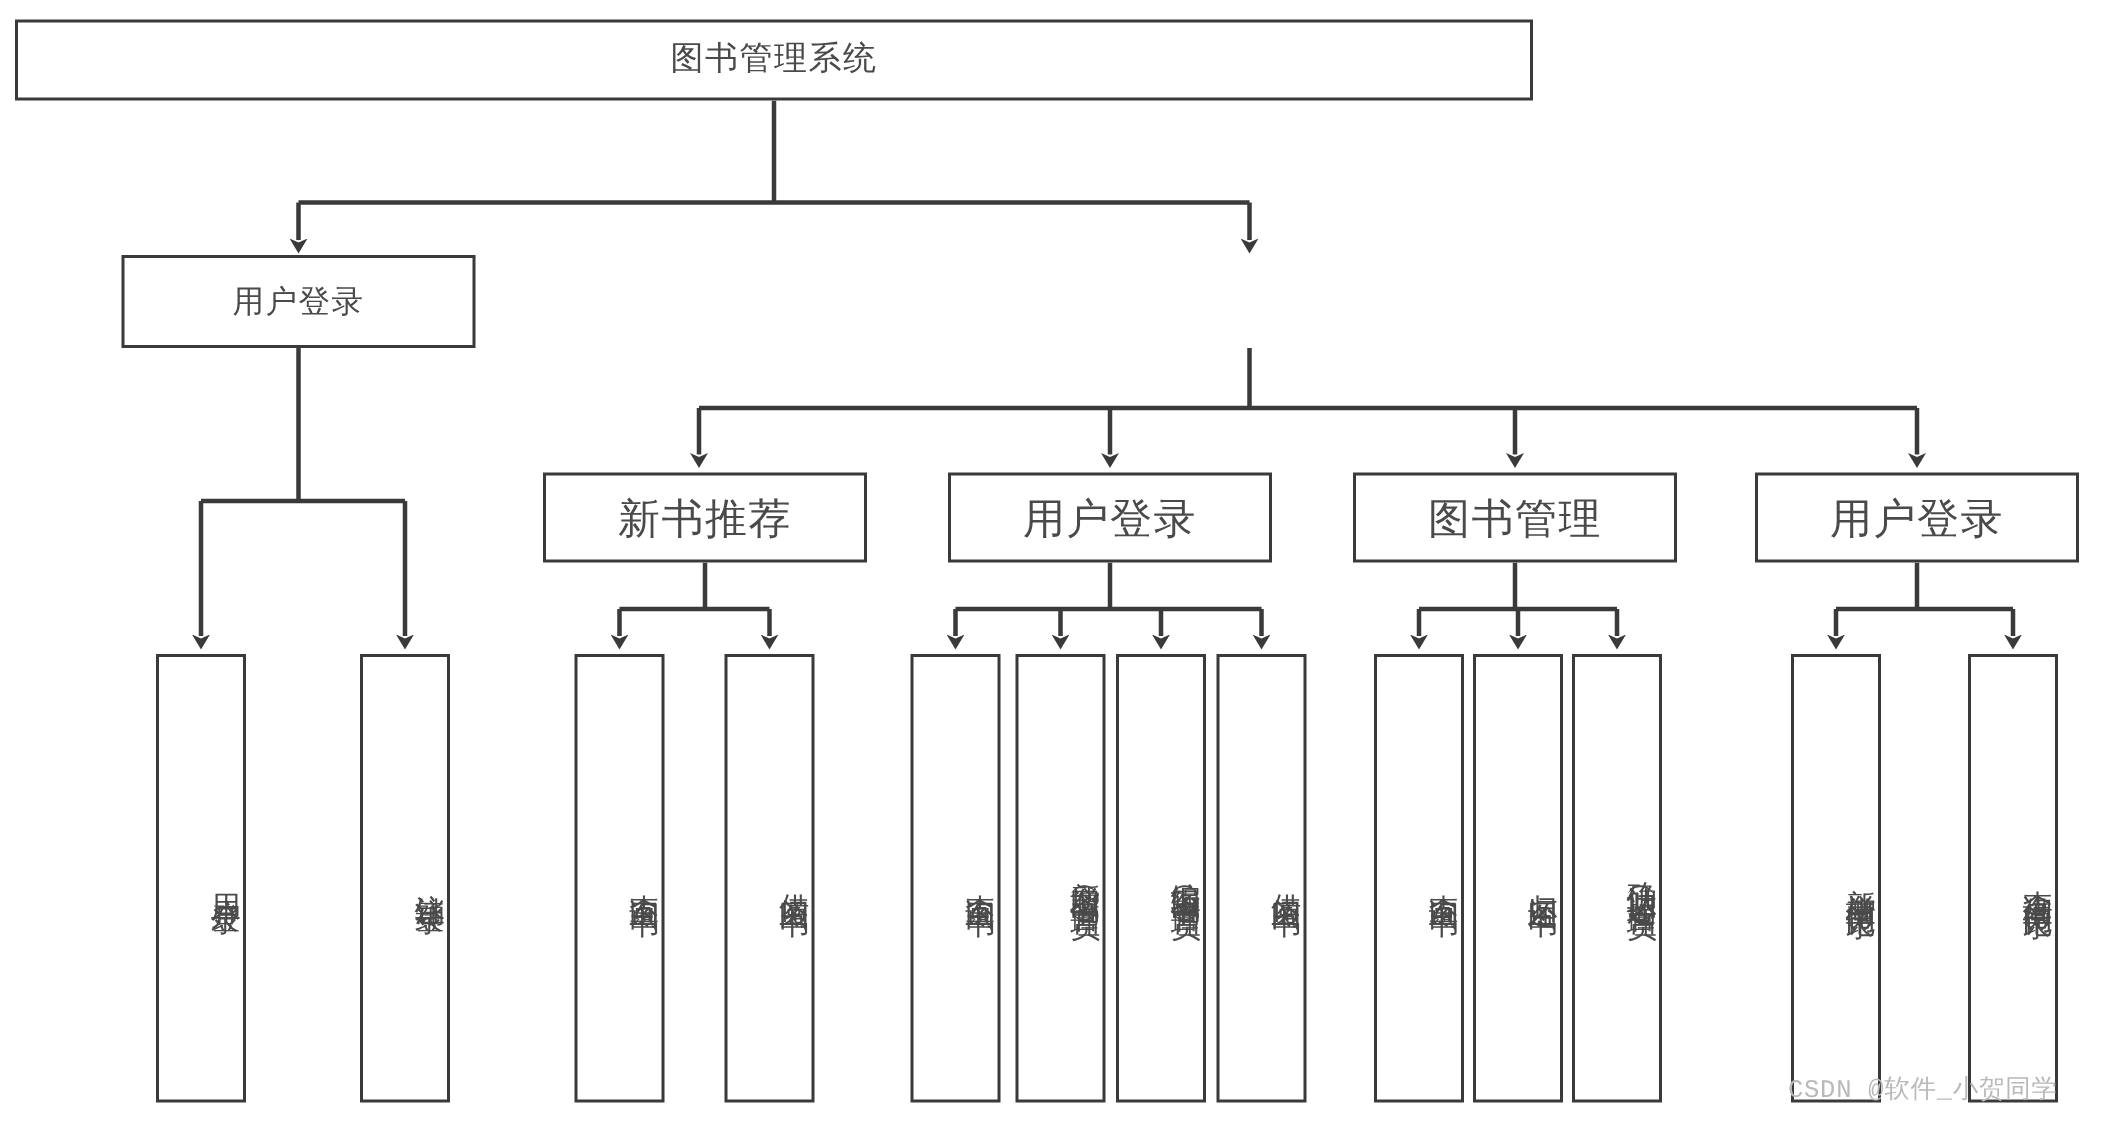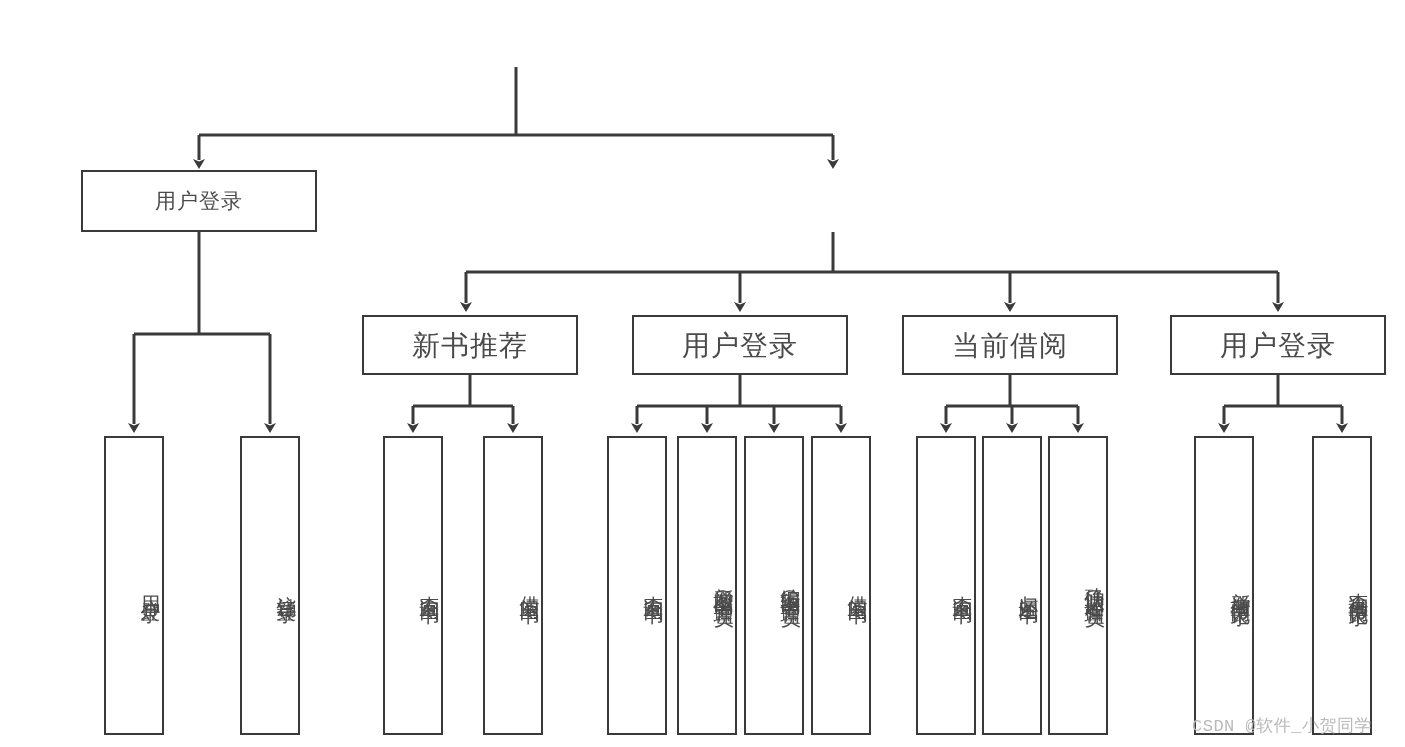--- a/index.html
+++ b/index.html
@@ -114,29 +114,30 @@
       <path d="M1012,406 L1012,424" marker-end="url(#arrow)"></path>
       <path d="M1078,406 L1078,424" marker-end="url(#arrow)"></path>
 
       <path d="M1278,375 L1278,406"></path>
       <path d="M1224,406 L1342,406"></path>
       <path d="M1224,406 L1224,424" marker-end="url(#arrow)"></path>
       <path d="M1342,406 L1342,424" marker-end="url(#arrow)"></path>
     </g>
   </svg>
 
+  <div class="node root" style="left:10px; top:13px; width:1012px; height:54px;">图书管理系统</div>
 
   <div class="node level1" style="left:81px; top:170px; width:236px; height:62px;">用户登录</div>
 
 
   <div class="node level2" style="left:362px; top:315px; width:216px; height:60px;">新书推荐</div>
 
   <div class="node level2" style="left:632px; top:315px; width:216px; height:60px;">用户登录</div>
 
-  <div class="node level2" style="left:902px; top:315px; width:216px; height:60px;">当前借阅</div>
+  <div class="node level2" style="left:902px; top:315px; width:216px; height:60px;">图书管理</div>
 
   <div class="node level2" style="left:1170px; top:315px; width:216px; height:60px;">用户登录</div>
 
   <div class="node leaf" style="left:104px; top:436px; width:60px; height:299px;">用户登录</div>
 
   <div class="node leaf" style="left:240px; top:436px; width:60px; height:299px;">注销登录</div>
 
   <div class="node leaf" style="left:383px; top:436px; width:60px; height:299px;">查询图书</div>
 
   <div class="node leaf" style="left:483px; top:436px; width:60px; height:299px;">借阅图书</div>

